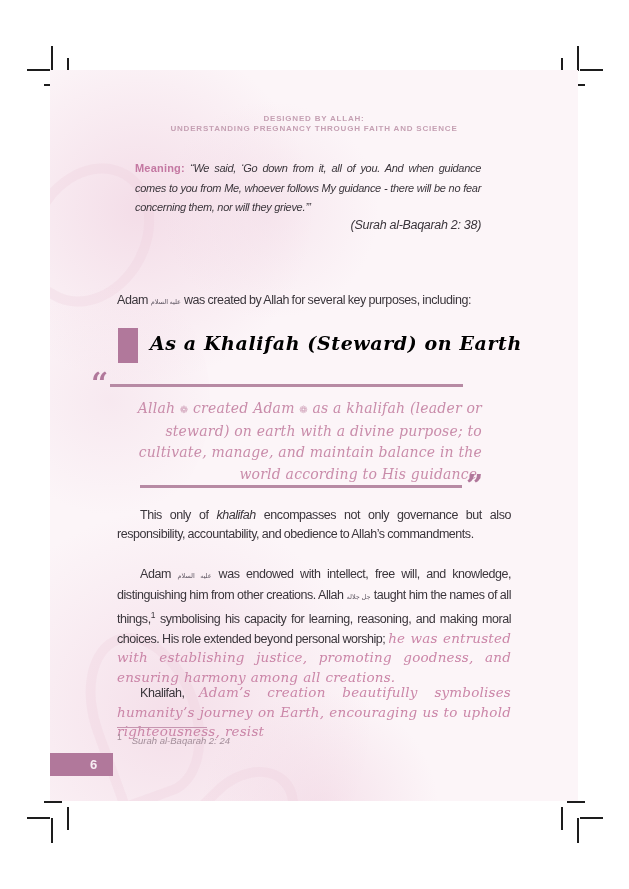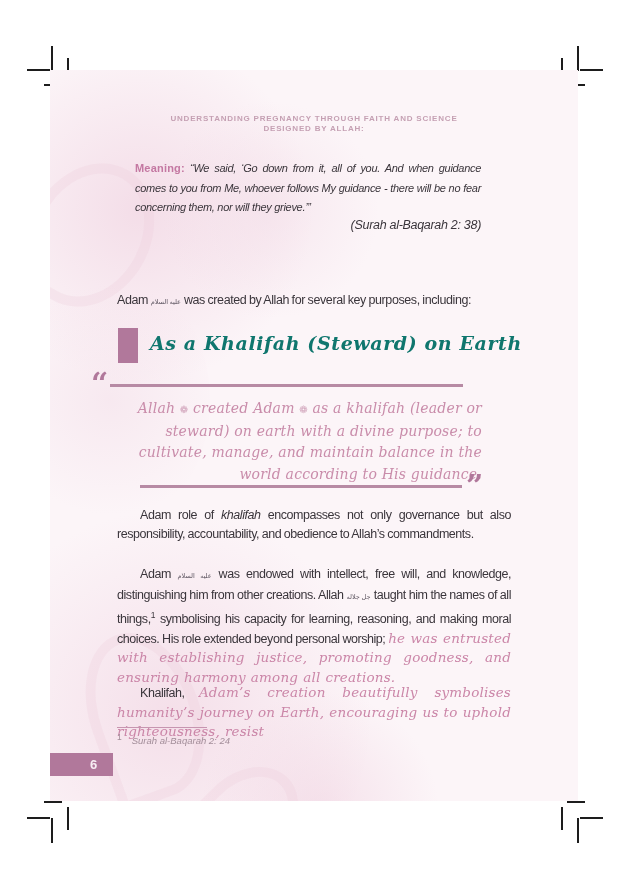--- a/index.html
+++ b/index.html
@@ -45,21 +45,21 @@
           font-size:19.5px; letter-spacing:1.6px; white-space:nowrap;
           transform:scaleX(.88); transform-origin:left center; }
 
   .intro { position:absolute; top:223px; left:67px; width:394px;
           font-size:12.5px; letter-spacing:-.4px; word-spacing:-.5px; color:#3a353b; }
 
   
   .sub-square { position:absolute; top:258px; left:68px; width:20px; height:35px; background:#b1789b; }
   .subheading { position:absolute; top:262px; left:100px;
           font-family:"DejaVu Serif", serif; font-style:italic; font-weight:bold;
-          font-size:19px; letter-spacing:.6px; color:#0f766e; }
+          font-size:19px; letter-spacing:.6px; color:#000000; }
 
   
   .pq-open  { position:absolute; top:296px; left:41px; font-family:"DejaVu Serif",serif;
           font-weight:bold; font-size:30px; color:#b1789b; }
   .pq-close { position:absolute; top:398px; left:416px; font-family:"DejaVu Serif",serif;
           font-weight:bold; font-size:30px; color:#b1789b; }
   .pq-line-top    { position:absolute; top:314px; left:60px;  width:353px; height:2.5px; background:#b78aa4; }
   .pq-line-bottom { position:absolute; top:415px; left:90px;  width:322px; height:2.5px; background:#b78aa4; }
   .pq-text  { position:absolute; top:328px; left:70px; width:362px; text-align:right;
           font-family:"DejaVu Serif",serif; font-style:italic;
@@ -124,40 +124,40 @@
     <div class="wm wm1"></div>
     <div class="wm wm2"></div>
     <div class="wm wm5"></div>
     <div class="wm wm3"></div>
     <div class="wm wm4"></div>
     <div class="petal p1"></div>
     <div class="petal p2"></div>
     <div class="petal p3"></div>
 
     <div class="running-header">
+      <div>DESIGNED BY ALLAH:</div>
       <div>UNDERSTANDING PREGNANCY THROUGH FAITH AND SCIENCE</div>
-      <div>DESIGNED BY ALLAH:</div>
     </div>
 
     <div class="meaning"><span class="meaning-label">Meaning:</span><span> “We said, ‘Go down from it, all of you. And when guidance comes to you from Me, whoever follows My guidance - there will be no fear concerning them, nor will they grieve.’”</span></div>
     <div class="citation">(Surah al-Baqarah 2: 38)</div>
 
 
     <div class="intro"><span>Adam </span><span class="honorific">عليه السلام</span><span> was created by Allah for several key purposes, including:</span></div>
 
     <div class="sub-square"></div>
     <div class="subheading">As a Khalifah (Steward) on Earth</div>
 
     <div class="pq-open">“</div>
     <div class="pq-line-top"></div>
     <div class="pq-text"><span>Allah </span><span class="ornament">❁</span><span> created Adam </span><span class="ornament">❁</span><span> as a khalifah (leader or steward) on earth with a divine purpose; to cultivate, manage, and maintain balance in the world according to His guidance.</span></div>
     <div class="pq-line-bottom"></div>
     <div class="pq-close">”</div>
 
-    <div class="body-para bp1"><span>Adam role of </span><span class="ital">khalifah</span><span> encompasses not only governance but also responsibility, accountability, and obedience to Allah’s commandments.</span></div>
+    <div class="body-para bp1"><span>This only of </span><span class="ital">khalifah</span><span> encompasses not only governance but also responsibility, accountability, and obedience to Allah’s commandments.</span></div>
 
     <div class="body-para bp2"><span>Adam </span><span class="honorific">عليه السلام</span><span> was endowed with intellect, free will, and knowledge, distinguishing him from other creations. Allah </span><span class="honorific">جل جلاله</span><span> taught him the names of all things,</span><span class="fn-sup">1</span><span> symbolising his capacity for learning, reasoning, and making moral choices. His role extended beyond personal worship; </span><span class="script-inline">he was entrusted with establishing justice, promoting goodness, and ensuring harmony among all creations.</span></div>
 
     <div class="body-para bp3"><span>Khalifah, </span><span class="script-inline">Adam’s creation beautifully symbolises humanity’s journey on Earth, encouraging us to uphold righteousness, resist</span></div>
 
     <div class="footnote-rule"></div>
     <div class="footnote"><span class="fn-sup">1</span><span class="fn-text">Surah al-Baqarah 2: 24</span></div>
 
     <div class="page-num-box">
         <span>6</span>

